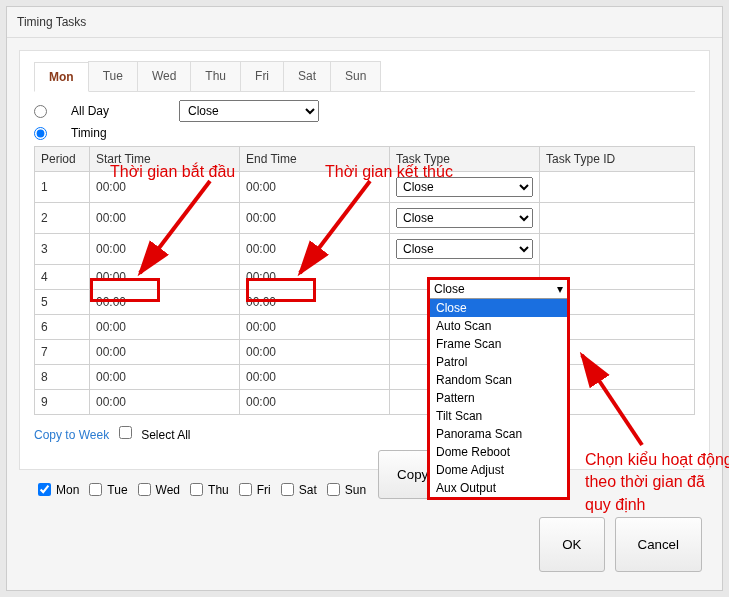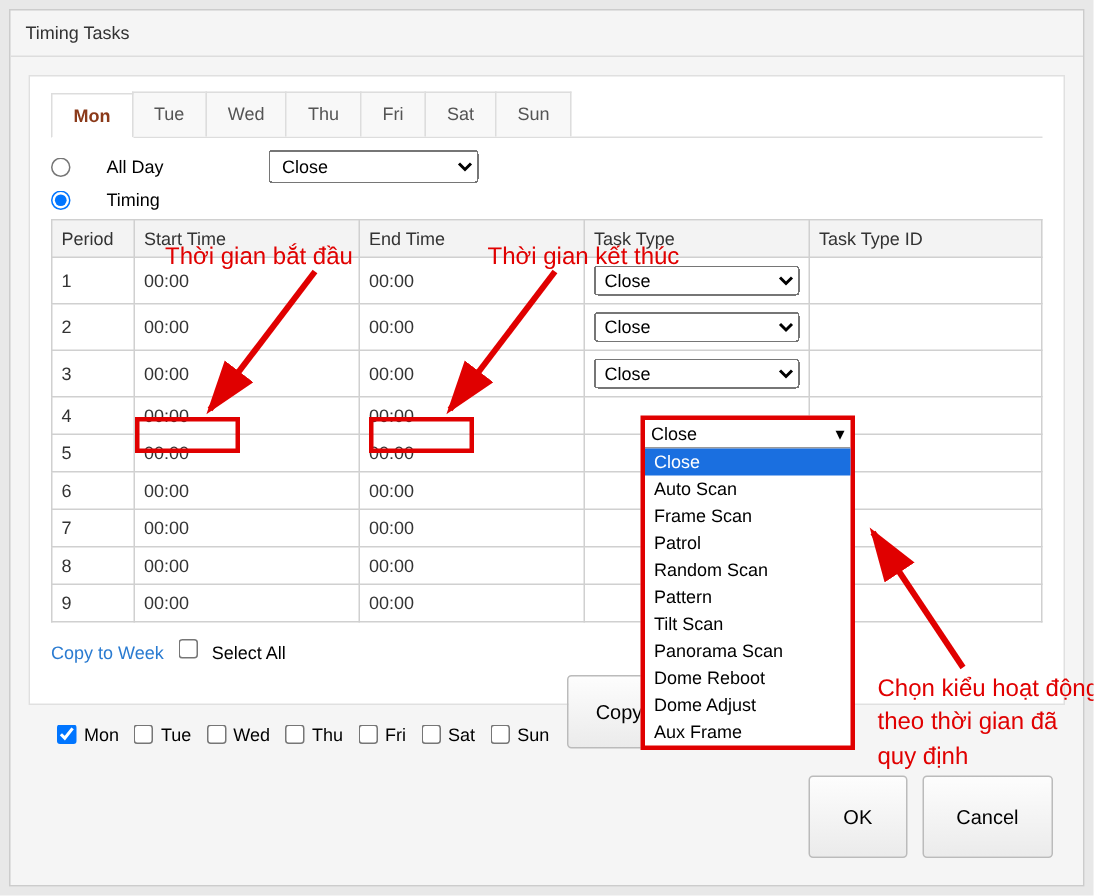--- a/index.html
+++ b/index.html
@@ -358,21 +358,21 @@
           <div class="opt highlight">Close</div>
           <div class="opt">Auto Scan</div>
           <div class="opt">Frame Scan</div>
           <div class="opt">Patrol</div>
           <div class="opt">Random Scan</div>
           <div class="opt">Pattern</div>
           <div class="opt">Tilt Scan</div>
           <div class="opt">Panorama Scan</div>
           <div class="opt">Dome Reboot</div>
           <div class="opt">Dome Adjust</div>
-          <div class="opt">Aux Frame</div>
+          <div class="opt">Aux Output</div>
         </div>
     </div>
 
     <div class="right-annot">Chọn kiểu hoạt động theo thời gian đã quy định</div>
 
   </div>
 
   <div class="dlg-buttons">
     <button>OK</button>
     <button>Cancel</button>

